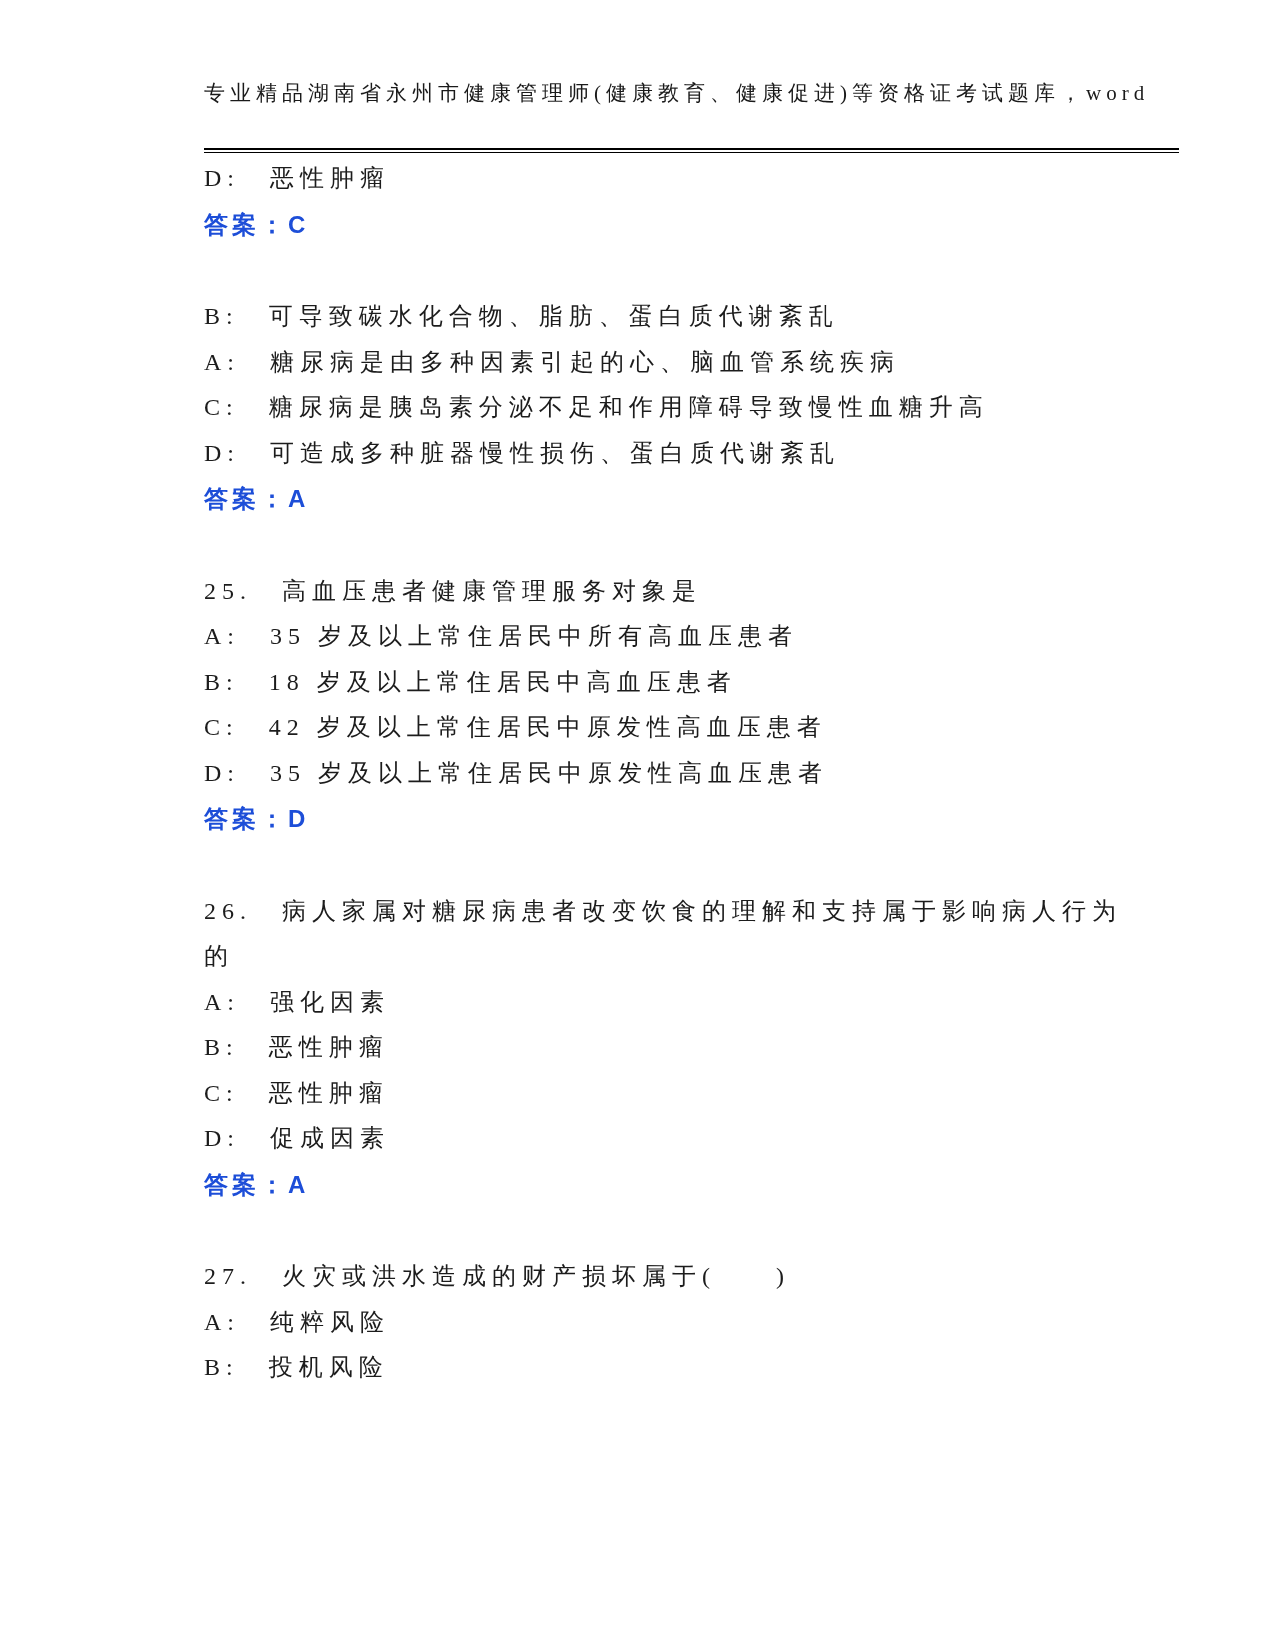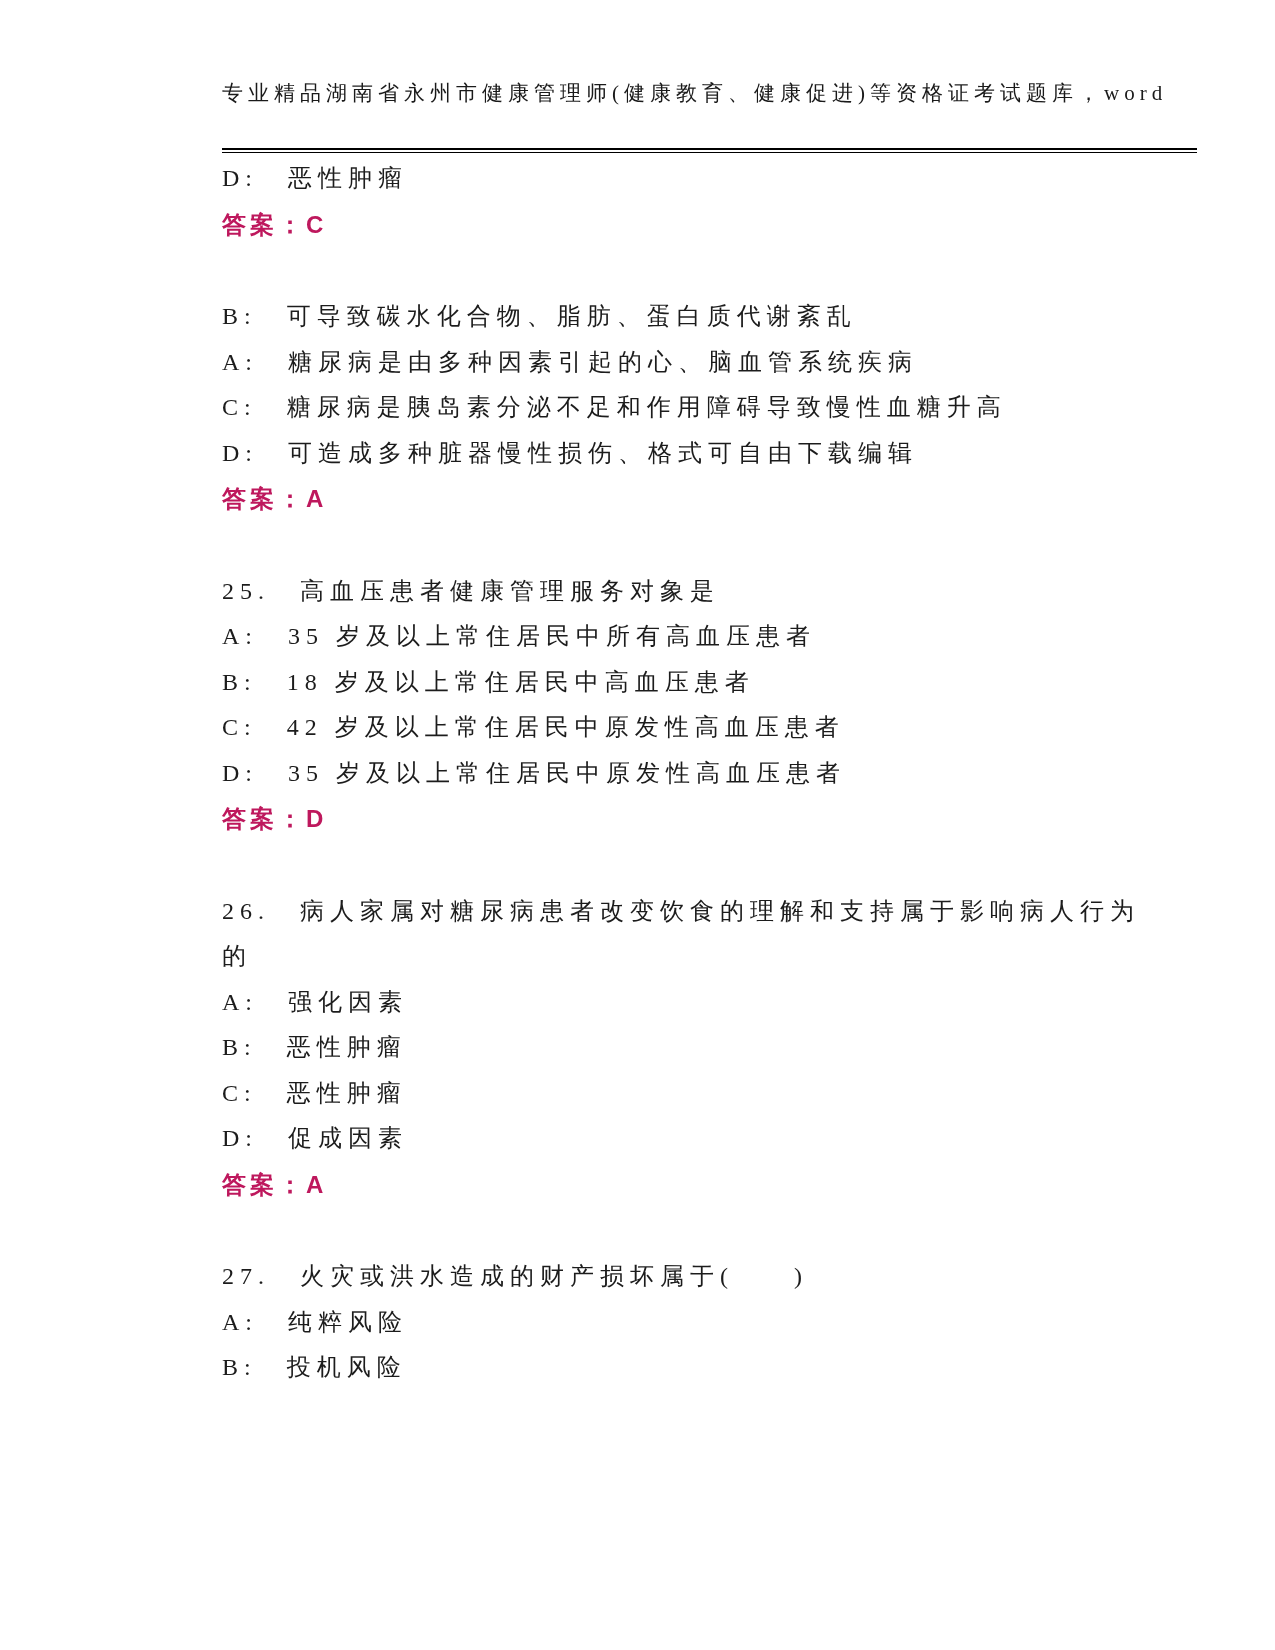--- a/index.html
+++ b/index.html
@@ -8,26 +8,25 @@
     background: #ffffff;
   }
   body {
     width: 1275px;
     height: 1650px;
     position: relative;
     overflow: hidden;
   }
   .page {
     position: absolute;
-    left: 0; top: 0;
+    left: 16px; top: 0;
     width: 1163px;
     height: 1650px;
     background: #ffffff;
     color: #000000;
-    padding-left: 34px;
   }
   .content {
     margin-left: 188px;
     width: 975px;
   }
   
   .doc-header {
     margin-top: 79px;
     font-family: "Liberation Serif", "DejaVu Serif", serif;
     font-size: 21px;
@@ -55,21 +54,21 @@
     letter-spacing: 6px;
     color: #1c1c1c;
   }
   .row {
     white-space: nowrap;
   }
   .answer {
     font-family: "Liberation Sans", "DejaVu Sans", sans-serif;
     font-weight: 700;
     letter-spacing: 4px;
-    color: #be185d;
+    color: #1d4ed8;
   }
   .block-gap {
     height: 47px;
   }
 </style>
 </head>
 <body>
 
 <div class="page">
   <div class="content">
@@ -83,21 +82,21 @@
     <div class="body-rows">
 
       <div class="row">D:　恶性肿瘤</div>
       <div class="row answer">答案：C</div>
 
       <div class="block-gap"></div>
 
       <div class="row">B:　可导致碳水化合物、脂肪、蛋白质代谢紊乱</div>
       <div class="row">A:　糖尿病是由多种因素引起的心、脑血管系统疾病</div>
       <div class="row">C:　糖尿病是胰岛素分泌不足和作用障碍导致慢性血糖升高</div>
-      <div class="row">D:　可造成多种脏器慢性损伤、格式可自由下载编辑</div>
+      <div class="row">D:　可造成多种脏器慢性损伤、蛋白质代谢紊乱</div>
       <div class="row answer">答案：A</div>
 
       <div class="block-gap"></div>
 
       <div class="row">25.　高血压患者健康管理服务对象是</div>
       <div class="row">A:　35 岁及以上常住居民中所有高血压患者</div>
       <div class="row">B:　18 岁及以上常住居民中高血压患者</div>
       <div class="row">C:　42 岁及以上常住居民中原发性高血压患者</div>
       <div class="row">D:　35 岁及以上常住居民中原发性高血压患者</div>
       <div class="row answer">答案：D</div>

